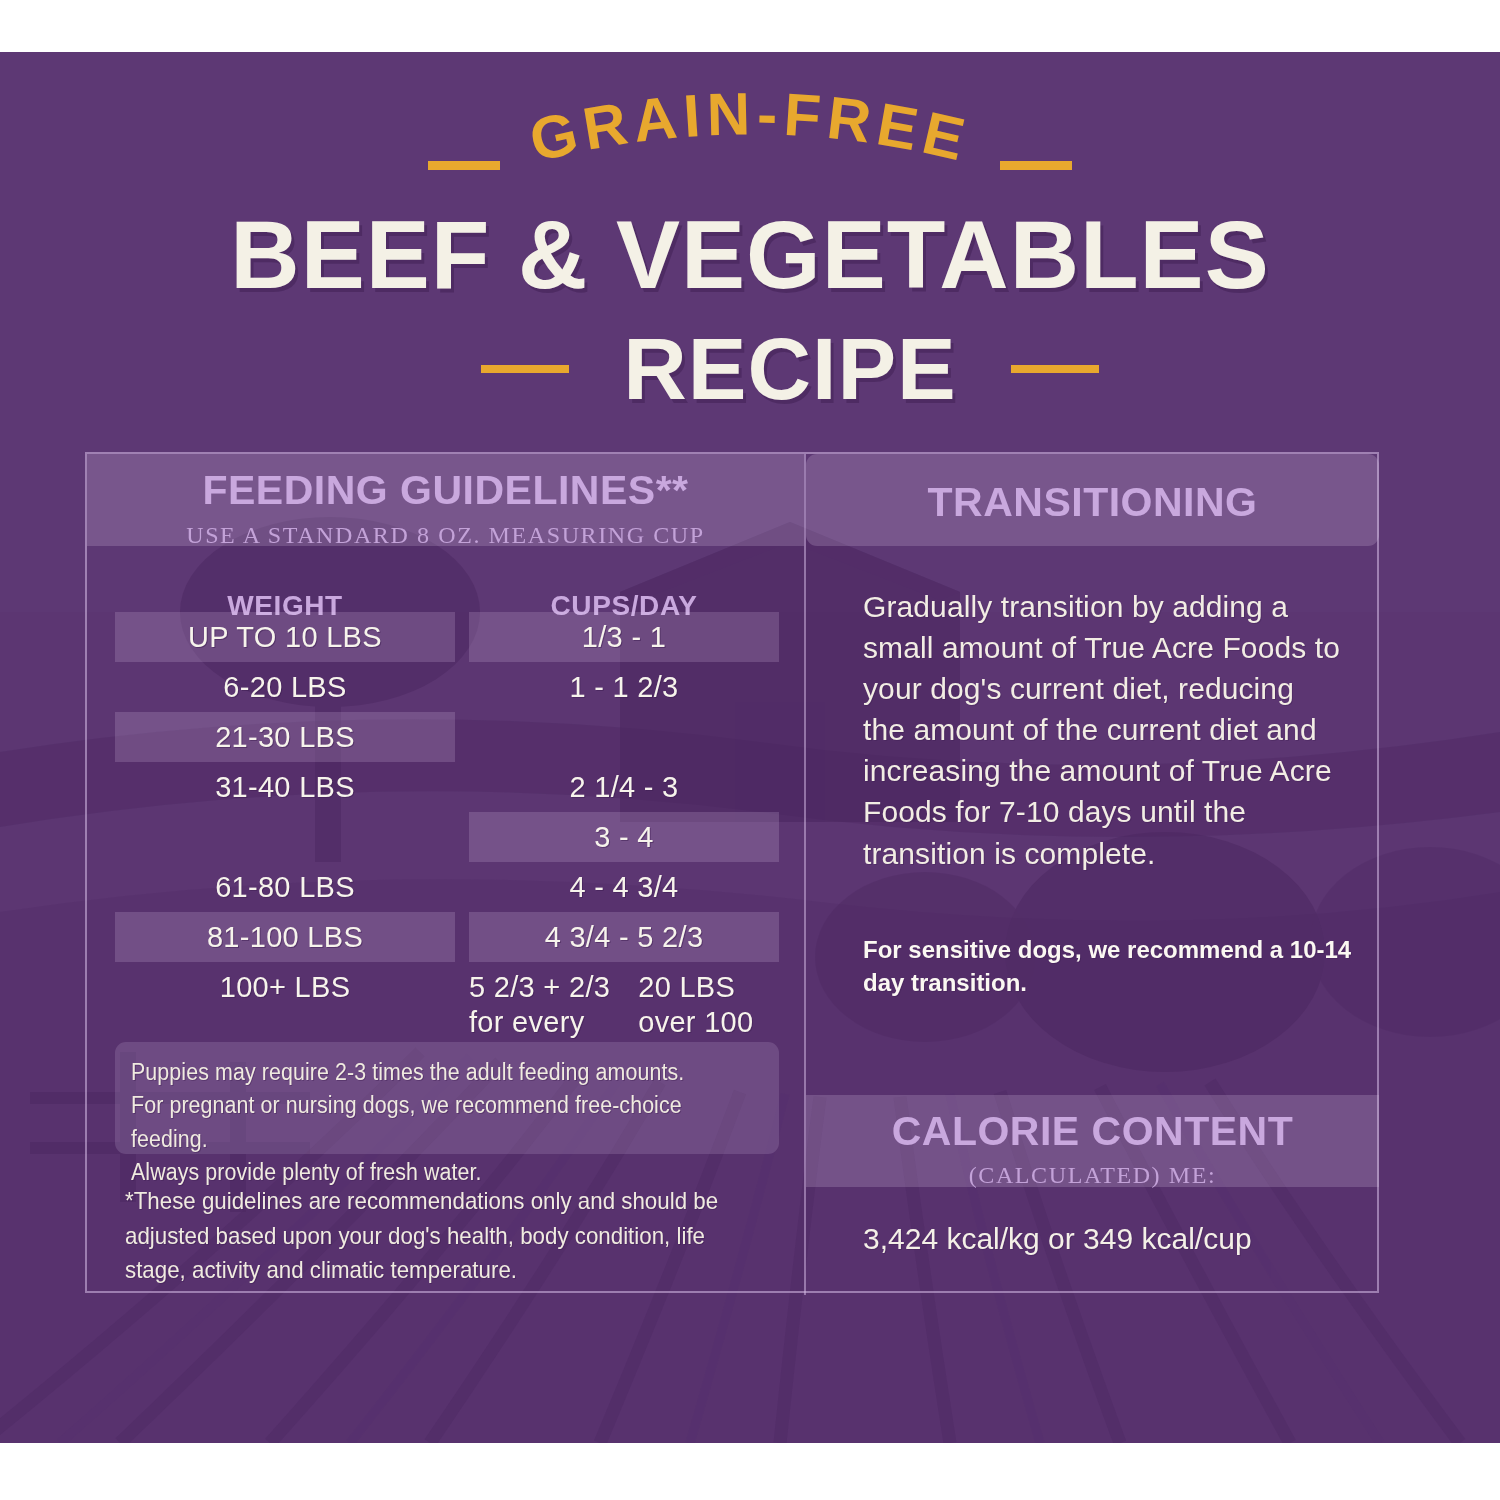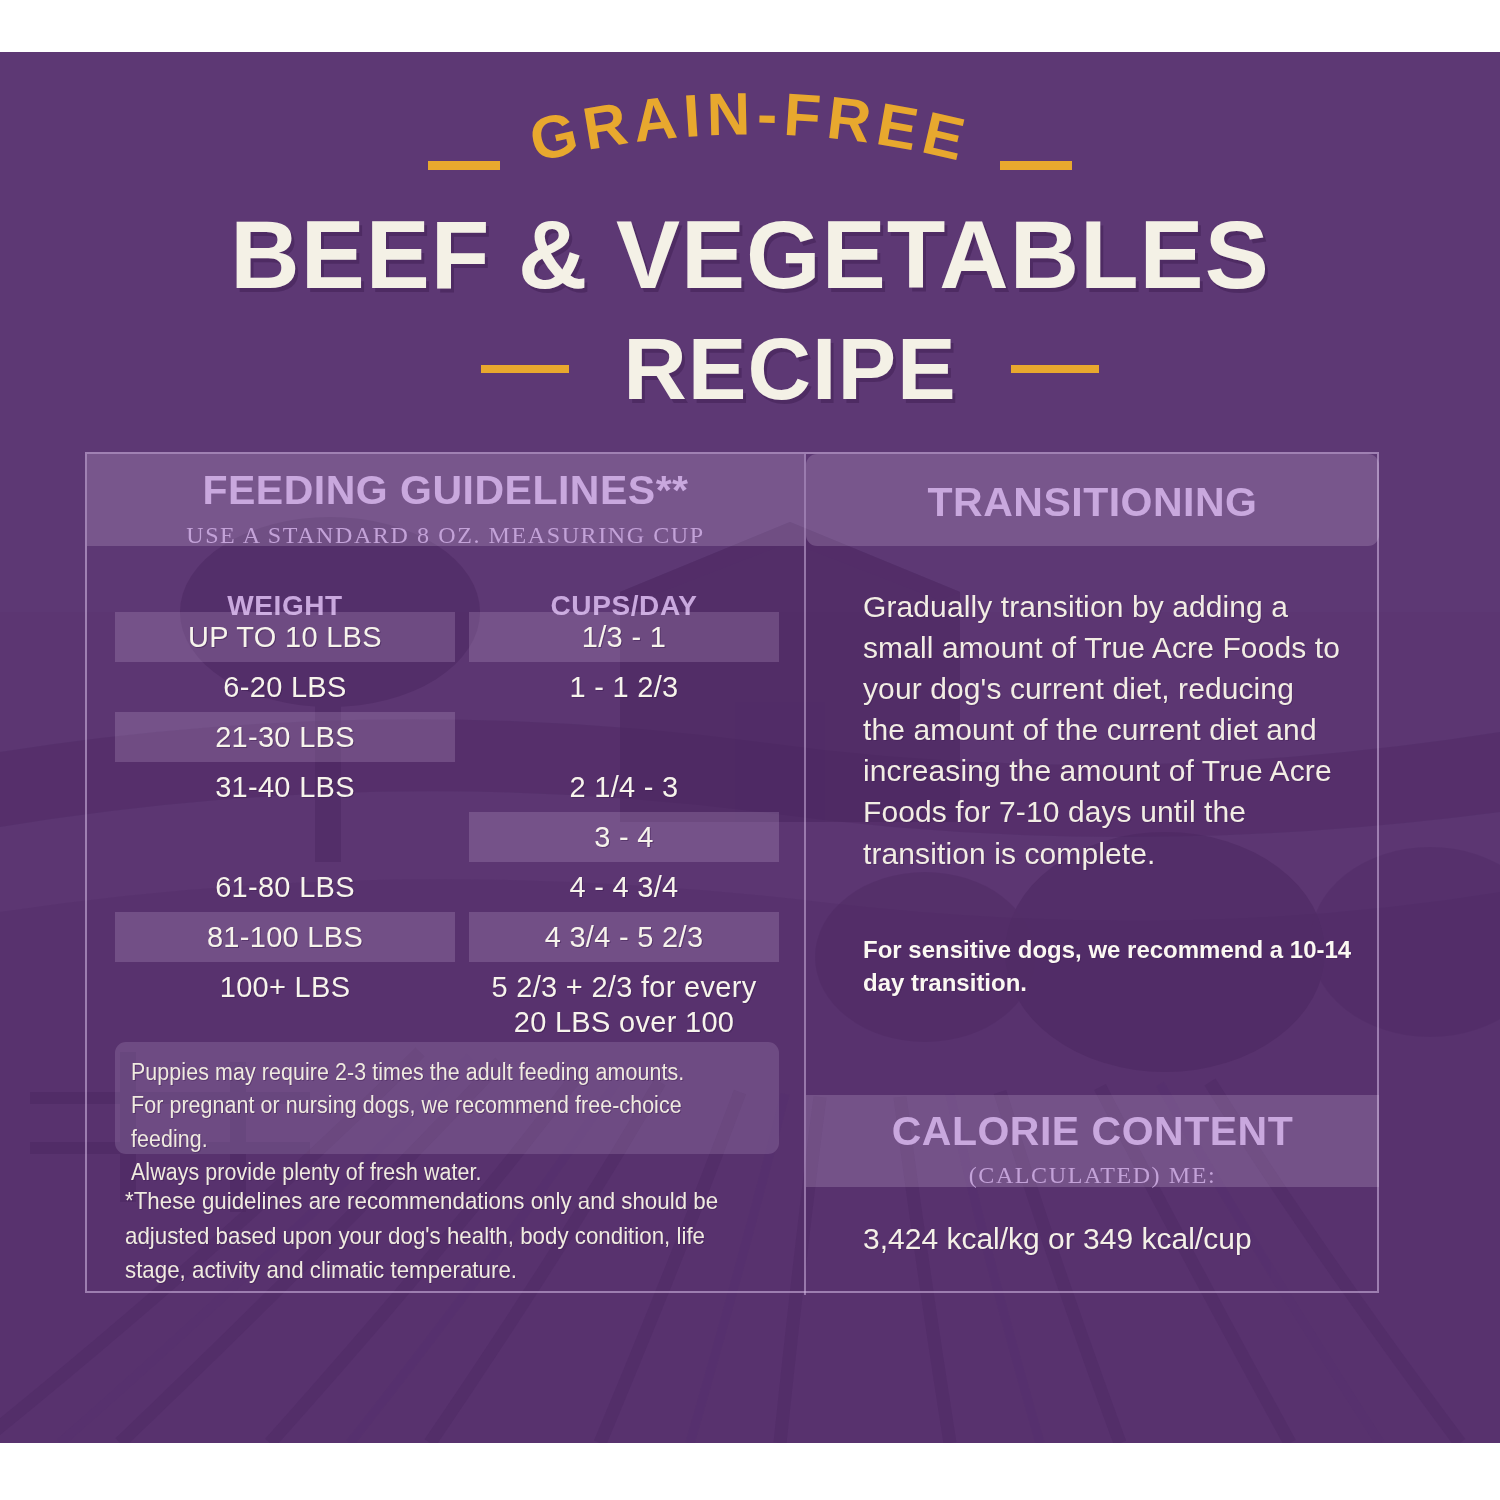--- a/index.html
+++ b/index.html
@@ -116,21 +116,21 @@
     display:flex;align-items:center;justify-content:center;
     color:#F7F4EC;font-size:29px;letter-spacing:.3px;
     text-shadow:1px 1px 0 rgba(60,28,80,.5);
     box-sizing:border-box;
   }
   .cell-w{left:28px;width:340px;}
   .cell-c{left:382px;width:310px;}
   .trow.alt .cell{background:rgba(231,212,242,.18);}
   #row-last .cell-c{
     height:86px;line-height:1.22;
-    flex-direction:column;justify-content:center;
+    flex-direction:row;justify-content:center;
   }
   #row-last .cell-c span{display:block;}
 
   
   #note-box{
     position:absolute;left:28px;top:588px;width:664px;height:112px;
     background:rgba(231,212,242,.16);
     box-sizing:border-box;padding:14px 16px 0 16px;border-radius:11px;
   }
   .note-line{

